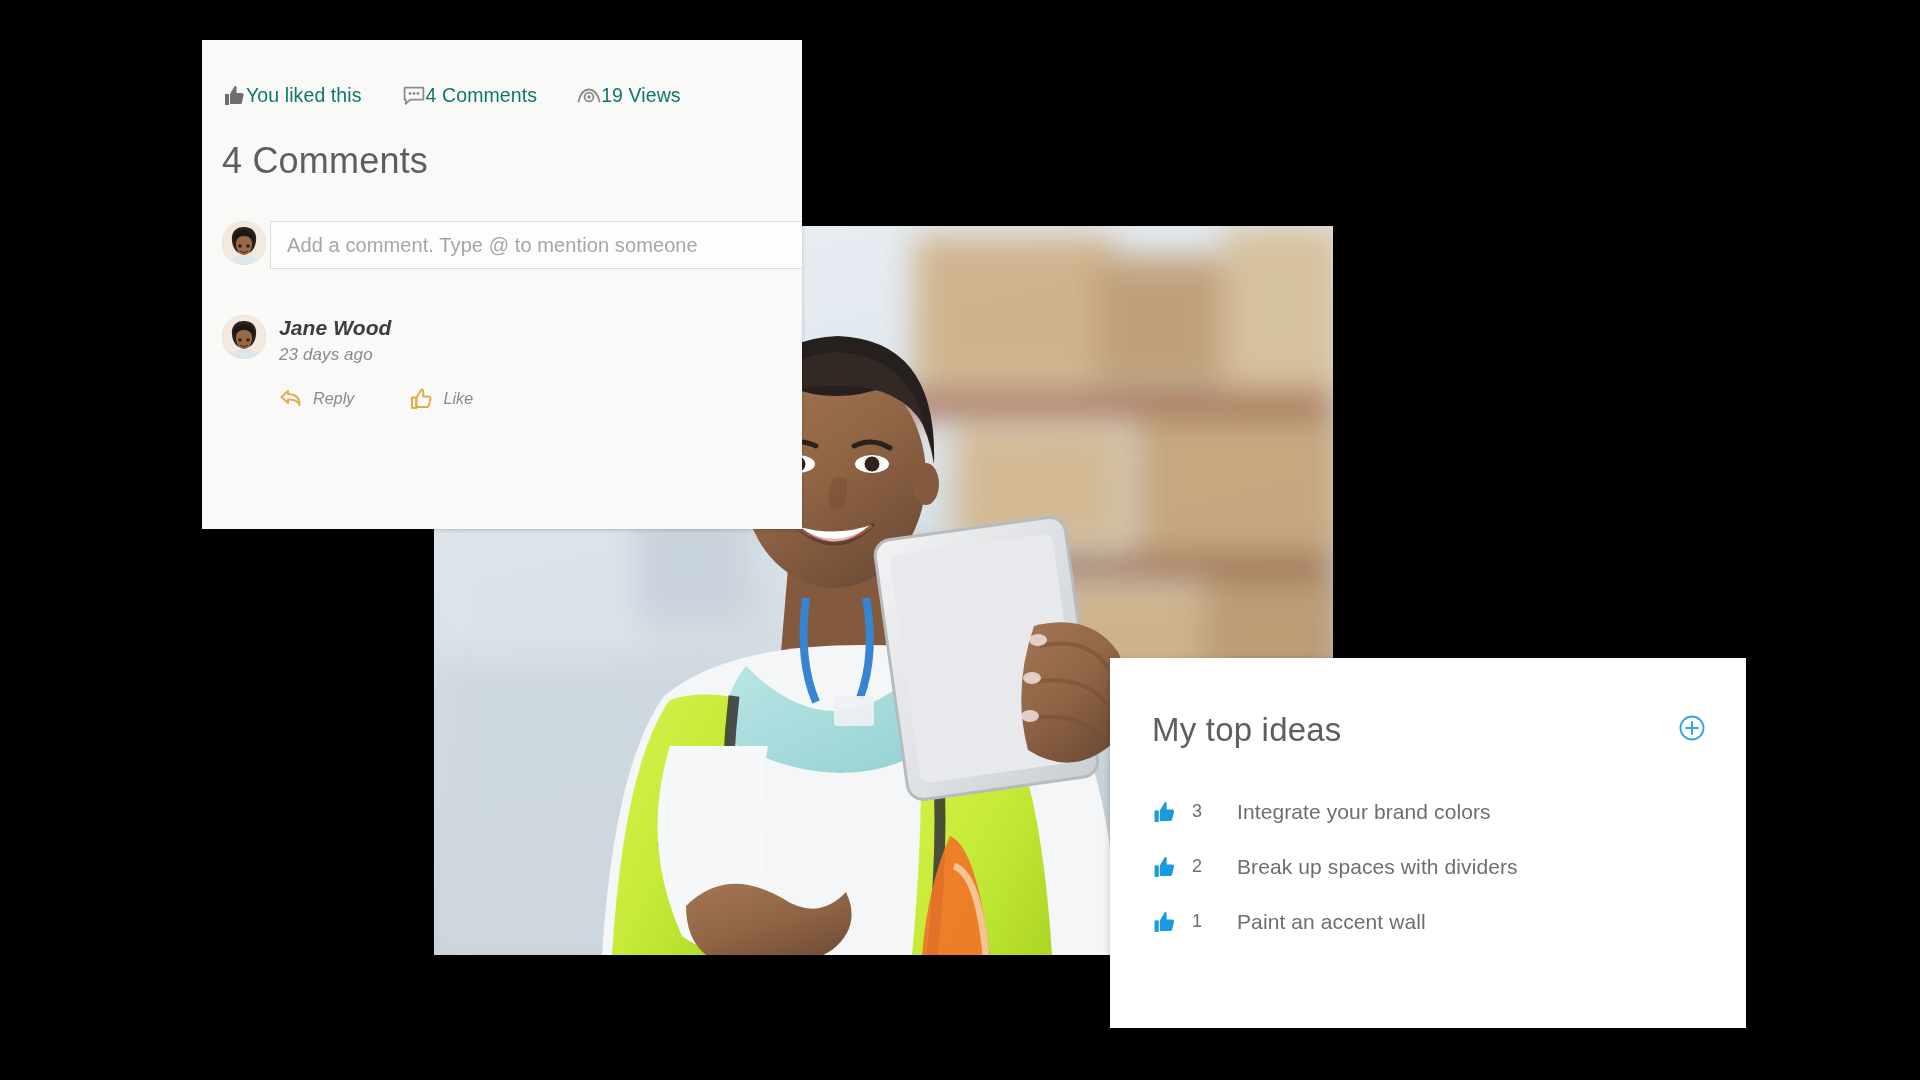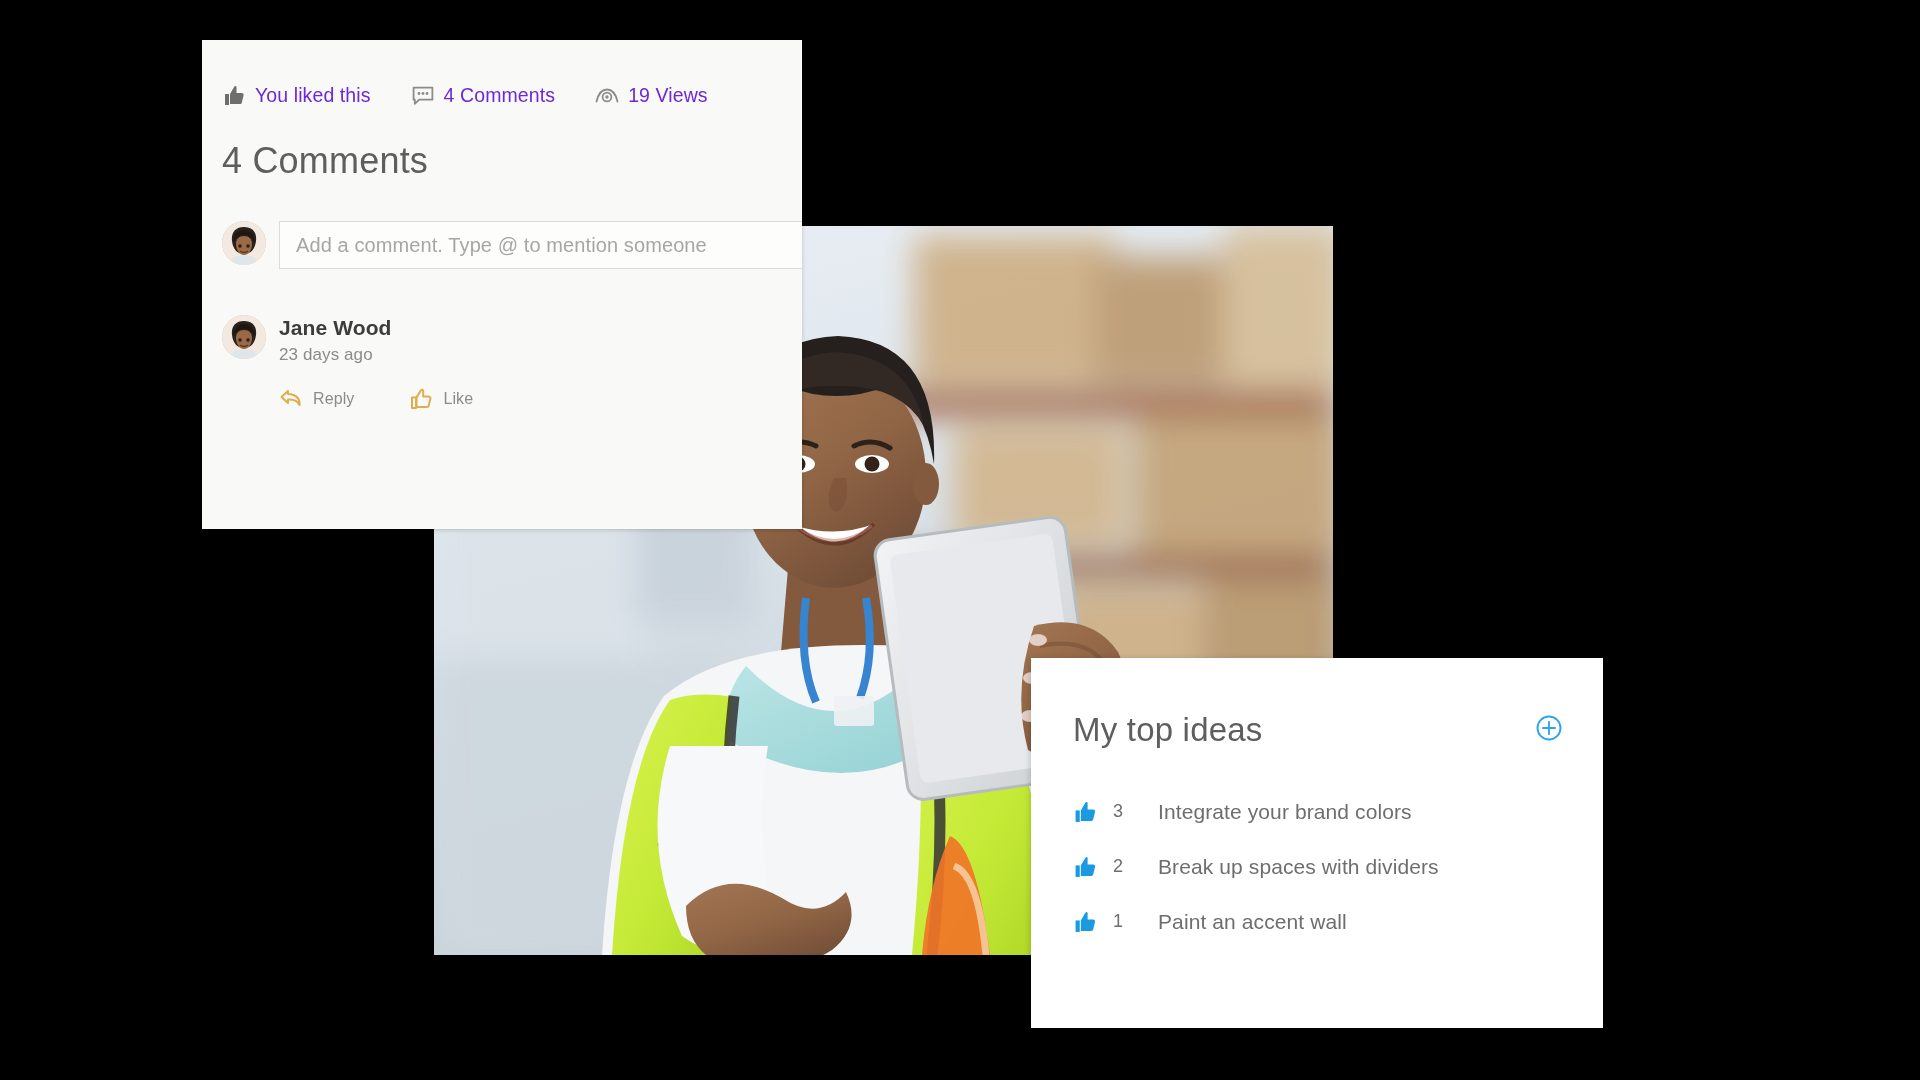--- a/index.html
+++ b/index.html
@@ -45,41 +45,40 @@
 
   .stats-bar {
     display: flex;
     align-items: center;
     padding: 44px 0 0 20px;
     gap: 0;
   }
   .stat {
     display: flex;
     align-items: center;
-    gap: 9px;
-    color: #6d28d9;
+    color: #0f766e;
     font-size: 19.5px;
     letter-spacing: .1px;
   }
   .stat + .stat { margin-left: 40px; }
   .stat .ico { display: flex; align-items: center; justify-content: center; width: 24px; height: 22px; }
 
   .comments-heading {
     padding: 33px 0 0 20px;
     font-size: 36px;
     font-weight: 300;
     color: #5e5e5c;
     letter-spacing: .2px;
   }
 
   .comment-input-row {
     display: flex;
     align-items: flex-start;
     padding: 39px 0 8px 20px;
-    gap: 13px;
+    gap: 4px;
   }
   .avatar {
     width: 44px; height: 44px;
     border-radius: 50%;
     flex: 0 0 44px;
     overflow: hidden;
     background: #d8c6b4;
   }
   .avatar svg { display:block; width: 100%; height: 100%; }
 
@@ -95,20 +94,21 @@
     font-size: 20px;
     color: #a6a6a4;
     font-family: "Liberation Sans", sans-serif;
     letter-spacing: .1px;
   }
 
   .comment-block {
     padding: 38px 0 0 20px;
     display: flex;
     gap: 13px;
+    font-style: italic;
   }
   .comment-body { padding-top: 1px; }
   .comment-author {
     font-size: 21px;
     font-weight: bold;
     color: #3c3c3b;
     letter-spacing: .1px;
   }
   .comment-time {
     font-size: 17px;
@@ -137,23 +137,23 @@
     color: #8b8b89;
     font-size: 16px;
     letter-spacing: .1px;
   }
   .action + .action { margin-left: 55px; }
   .action .ico { display:flex; align-items:center; justify-content:center; width: 24px; height: 24px; }
 
   
   .ideas-card {
     position: absolute;
-    left: 1031px;
+    left: 1110px;
     top: 658px;
-    width: 572px;
+    width: 636px;
     height: 370px;
     background: #ffffff;
     box-shadow: 0 2px 7px rgba(0,0,0,0.22);
     overflow: hidden;
   }
   .ideas-header {
     display: flex;
     align-items: center;
     justify-content: space-between;
     padding: 53px 40px 0 42px;

